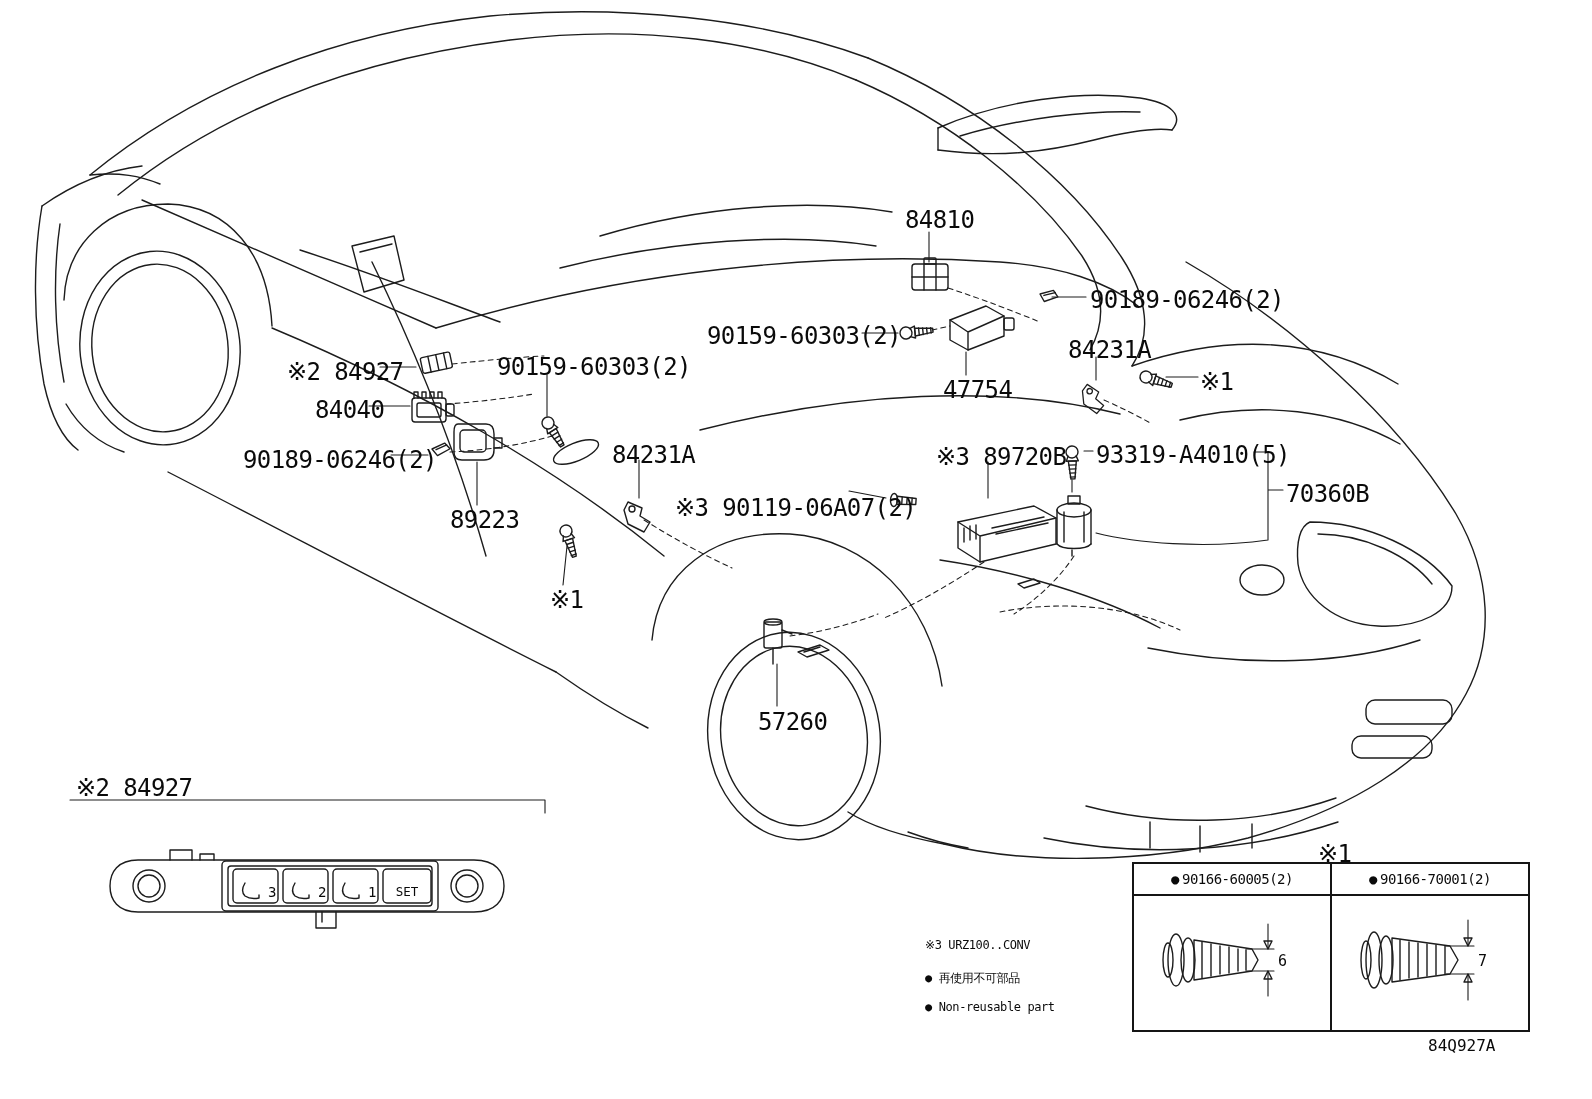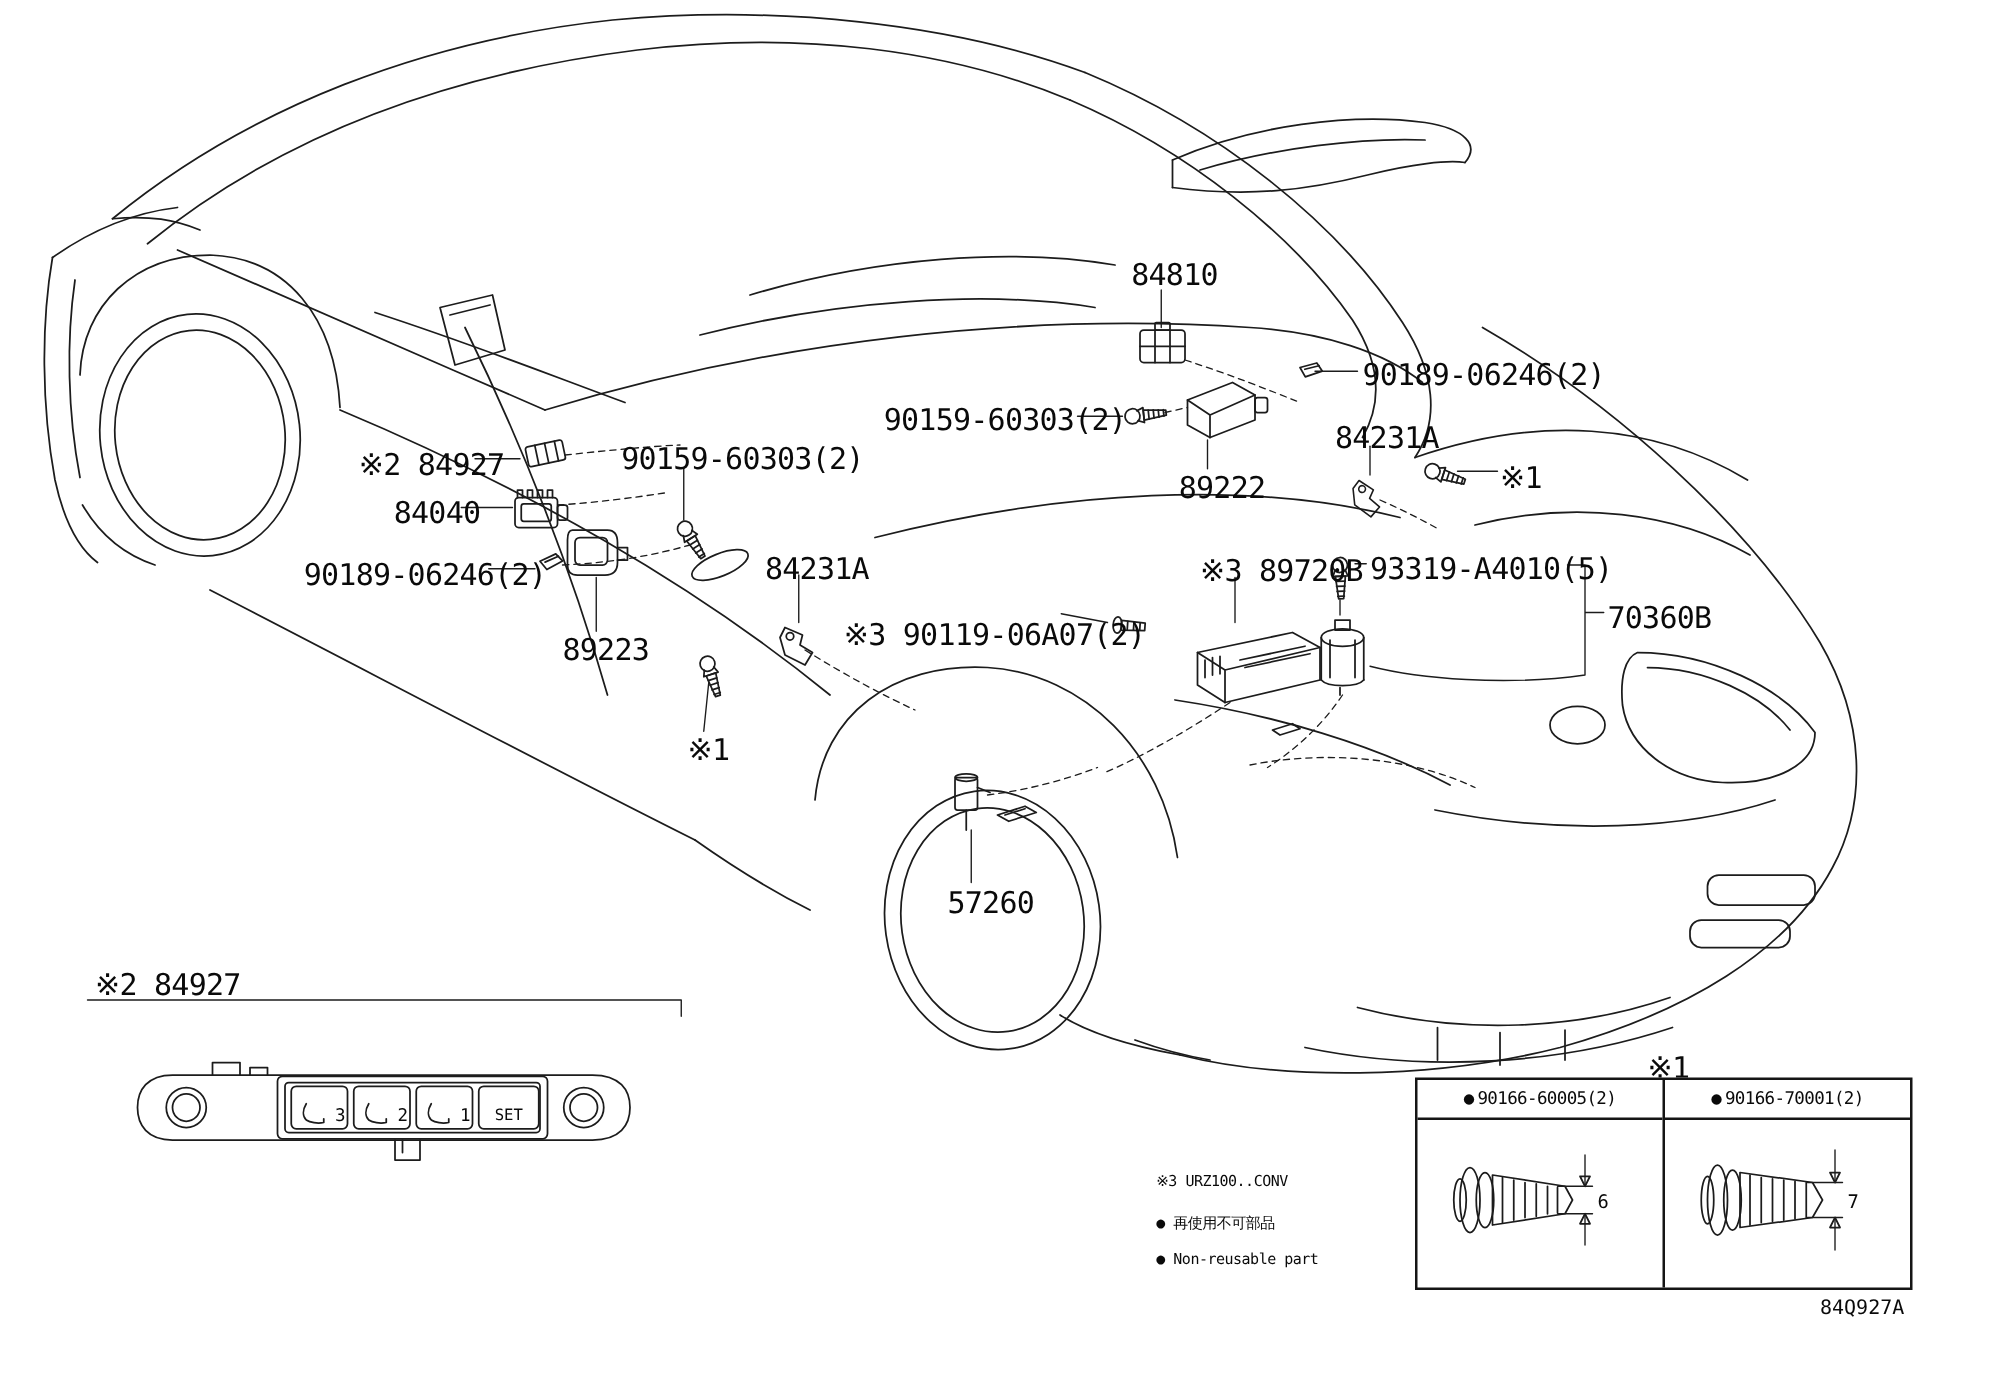--- a/index.html
+++ b/index.html
@@ -2,21 +2,21 @@
 <html><head>
 <meta charset="utf-8">
 <style>
   html,body{margin:0;padding:0;background:#ffffff;}
   .canvas{
     position:relative;width:1592px;height:1099px;background:#ffffff;
     font-family:"DejaVu Sans Mono","DejaVu Sans",monospace;color:#0a0a0a;overflow:hidden;
   }
   .lbl{position:absolute;font-size:24px;letter-spacing:-0.6px;white-space:nowrap;line-height:1.05;}
   .note{position:absolute;font-size:12px;letter-spacing:-0.4px;white-space:nowrap;}
-  .code{position:absolute;left:1428px;top:1036px;font-size:16px;letter-spacing:0;margin-left:28px;}
+  .code{position:absolute;left:1428px;top:1036px;font-size:16px;letter-spacing:0;}
   svg.art{position:absolute;left:0;top:0;}
   .art path,.art ellipse,.art rect,.art circle,.art line,.art polyline{
     fill:none;stroke:#1c1c1c;stroke-width:1.4;stroke-linecap:round;stroke-linejoin:round;
   }
   .art .lead{stroke-width:1.1;}
   .art .dash{stroke-width:1.05;stroke-dasharray:5 4;}
   .art text{fill:#0a0a0a;stroke:none;font-family:"DejaVu Sans Mono","DejaVu Sans",monospace;}
   .fastener-table{
     position:absolute;left:1132px;top:862px;width:398px;height:170px;
     border:2px solid #151515;display:flex;background:#fff;box-sizing:border-box;
@@ -243,29 +243,29 @@
       <text x="318" y="897" font-size="14">2</text>
       <text x="368" y="897" font-size="14">1</text>
       <text x="407" y="896" font-size="12.5" text-anchor="middle">SET</text>
     </g>
   </svg>
 
   <div class="lbl" style="left:905px;top:208px">84810</div>
   <div class="lbl" style="left:1090px;top:288px">90189-06246(2)</div>
   <div class="lbl" style="left:707px;top:324px">90159-60303(2)</div>
   <div class="lbl" style="left:1068px;top:338px">84231A</div>
-  <div class="lbl" style="left:943px;top:378px">89222</div>
+  <div class="lbl" style="left:943px;top:378px">47754</div>
   <div class="lbl" style="left:1200px;top:370px">※1</div>
   <div class="lbl" style="left:287px;top:360px">※2 84927</div>
   <div class="lbl" style="left:497px;top:355px">90159-60303(2)</div>
   <div class="lbl" style="left:315px;top:398px">84040</div>
   <div class="lbl" style="left:243px;top:448px">90189-06246(2)</div>
   <div class="lbl" style="left:612px;top:443px">84231A</div>
   <div class="lbl" style="left:450px;top:508px">89223</div>
-  <div class="lbl" style="left:960px;top:445px">※3 89720B</div>
+  <div class="lbl" style="left:936px;top:445px">※3 89720B</div>
   <div class="lbl" style="left:1096px;top:443px">93319-A4010(5)</div>
   <div class="lbl" style="left:1286px;top:482px">70360B</div>
   <div class="lbl" style="left:675px;top:496px">※3 90119-06A07(2)</div>
   <div class="lbl" style="left:550px;top:588px">※1</div>
   <div class="lbl" style="left:758px;top:710px">57260</div>
 
   <div class="lbl" style="left:76px;top:776px">※2 84927</div>
 
   <div class="lbl" style="left:1318px;top:842px">※1</div>
 

